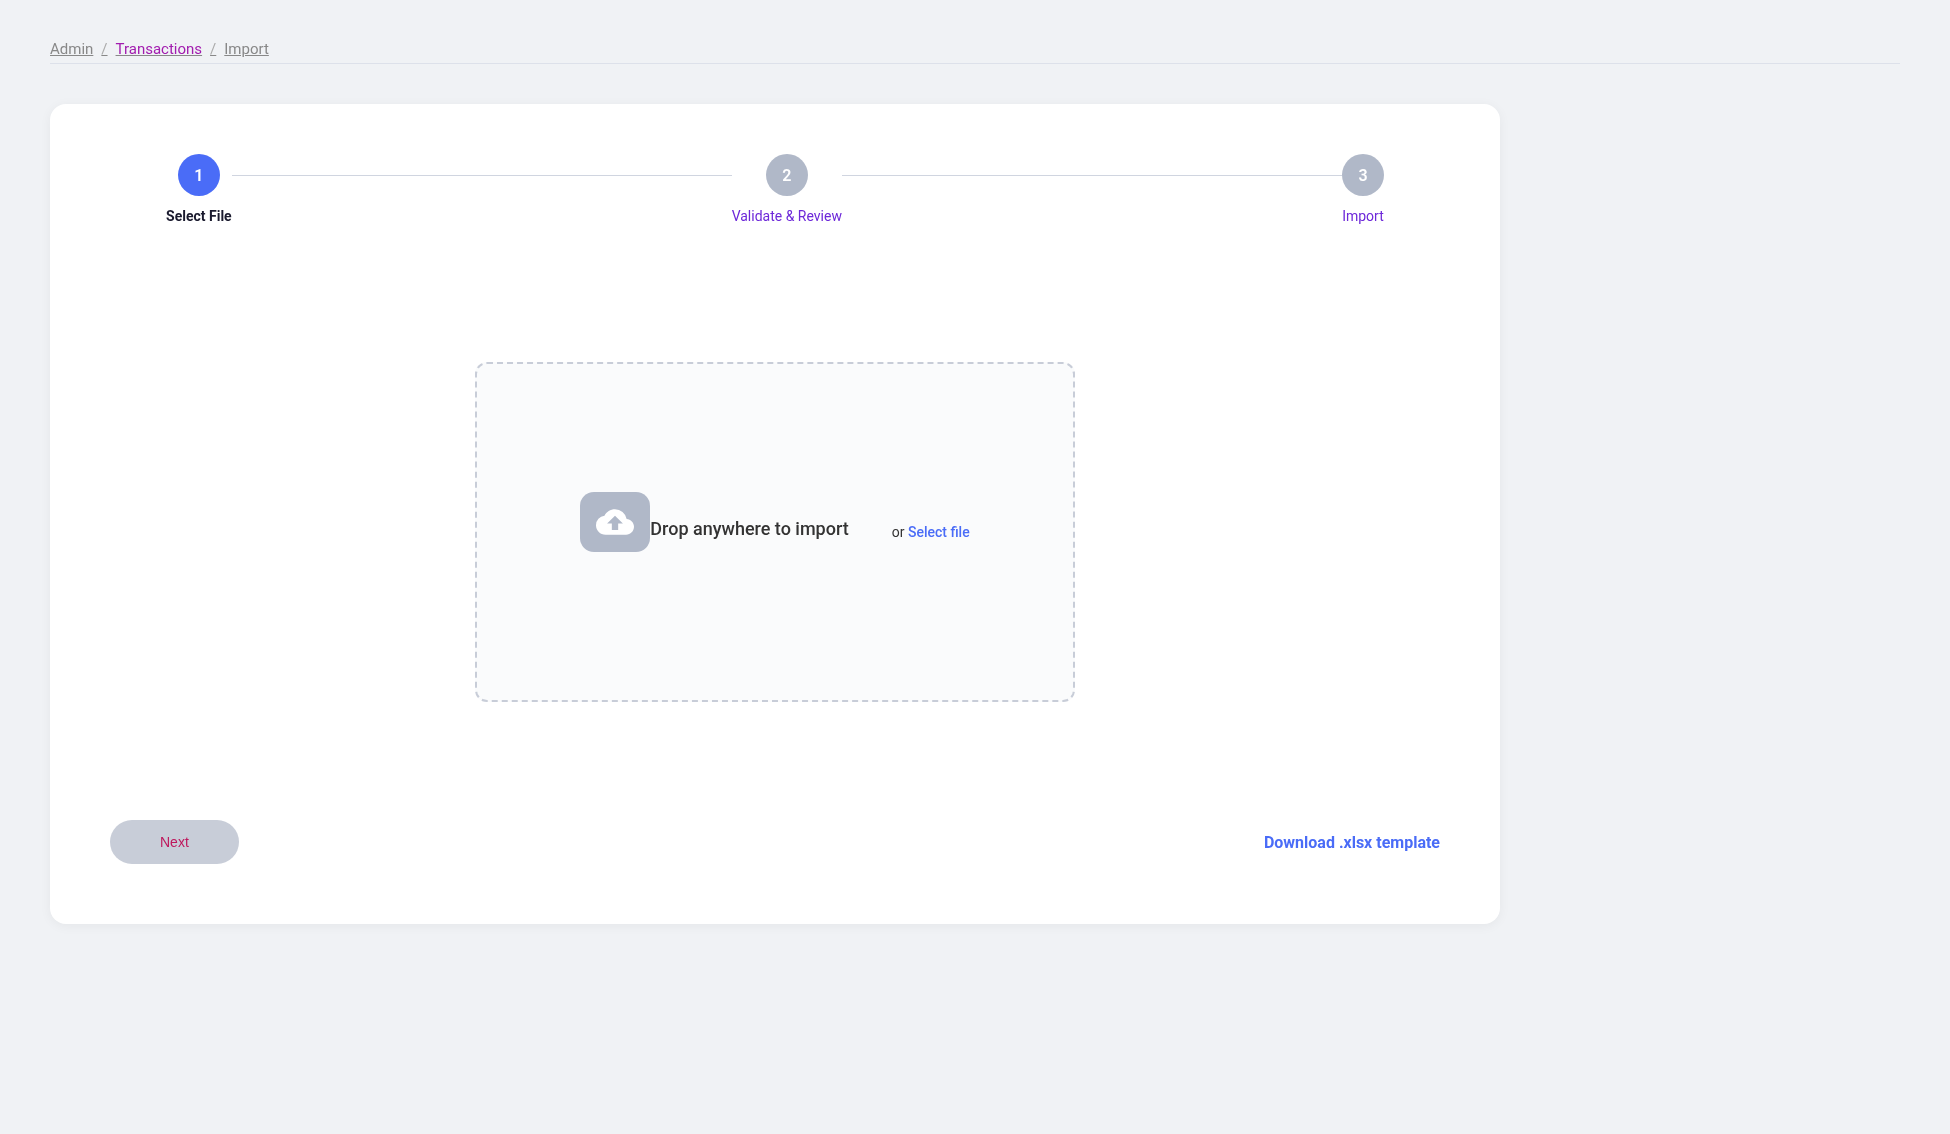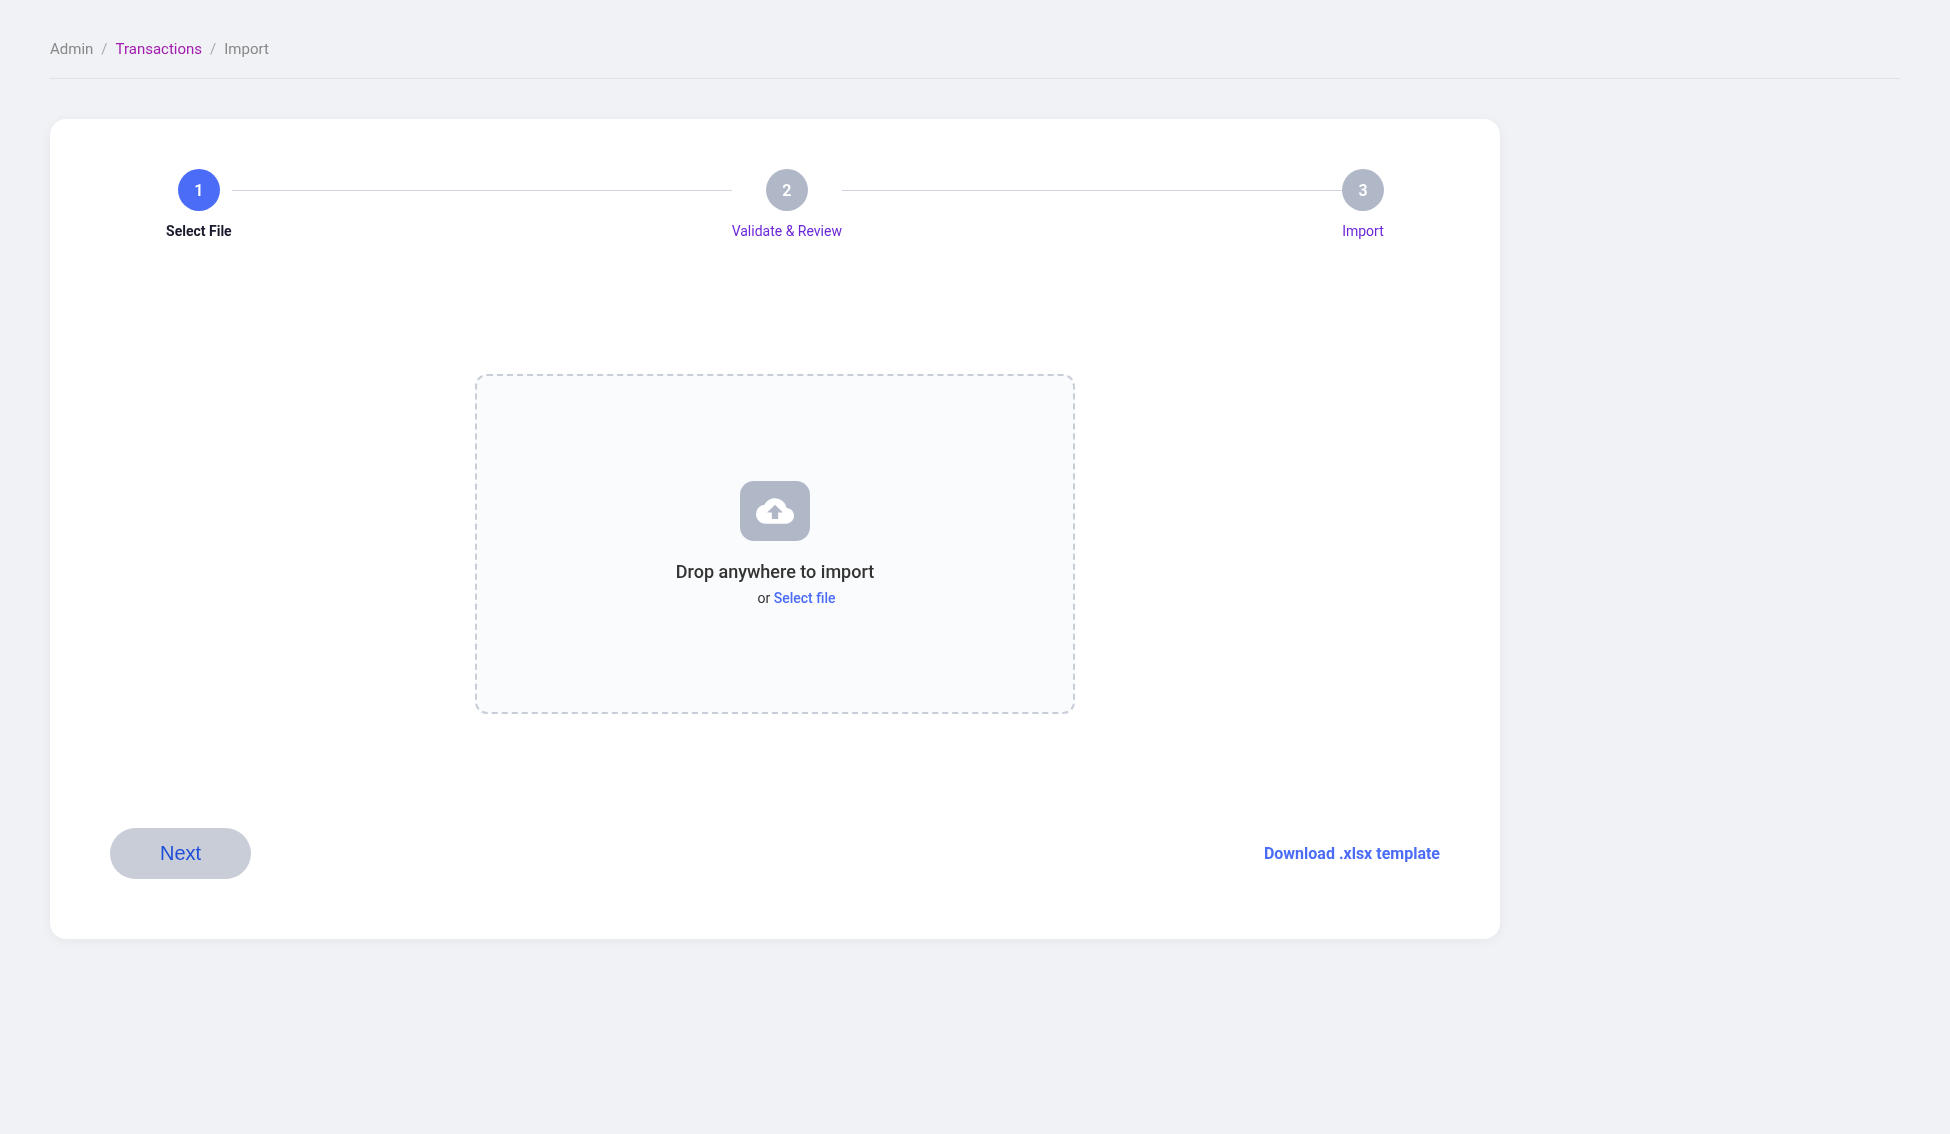--- a/index.html
+++ b/index.html
@@ -25,21 +25,22 @@
       color: #1a1a2e;
       margin-bottom: 10px;
     }
 
     .breadcrumb {
       display: flex;
       align-items: center;
       gap: 8px;
       font-size: 15px;
       color: #888;
-      margin-bottom: 20px;
+      margin-bottom: 5px;
+      text-decoration: underline;
     }
 
     .breadcrumb-separator {
       color: #aaa;
     }
 
     .breadcrumb-link {
       color: #a21caf;
       cursor: pointer;
     }
@@ -139,21 +140,21 @@
       flex: 1;
       margin-bottom: 20px;
     }
 
     .dropzone {
       border: 2.5px dashed #c8cdd8;
       border-radius: 12px;
       width: 600px;
       height: 340px;
       display: flex;
-      flex-direction: column;
+      flex-direction: row;
       align-items: center;
       justify-content: center;
       cursor: pointer;
       background: #fafbfc;
     }
 
     .upload-icon-container {
       width: 70px;
       height: 60px;
       background-color: #b0b8c8;
@@ -195,25 +196,25 @@
     .card-footer {
       display: flex;
       align-items: center;
       justify-content: space-between;
       margin-top: auto;
       padding-top: 20px;
     }
 
     .btn-next {
       background-color: #c8cdd8;
-      color: #1d4ed8;
+      color: #be185d;
       border: none;
       border-radius: 30px;
       padding: 14px 50px;
-      font-size: 20px;
+      font-size: 14px;
       font-weight: 500;
       cursor: not-allowed;
       pointer-events: none;
     }
 
     .download-link {
       color: #4a6cf7;
       font-size: 16px;
       cursor: pointer;
       text-decoration: none;

